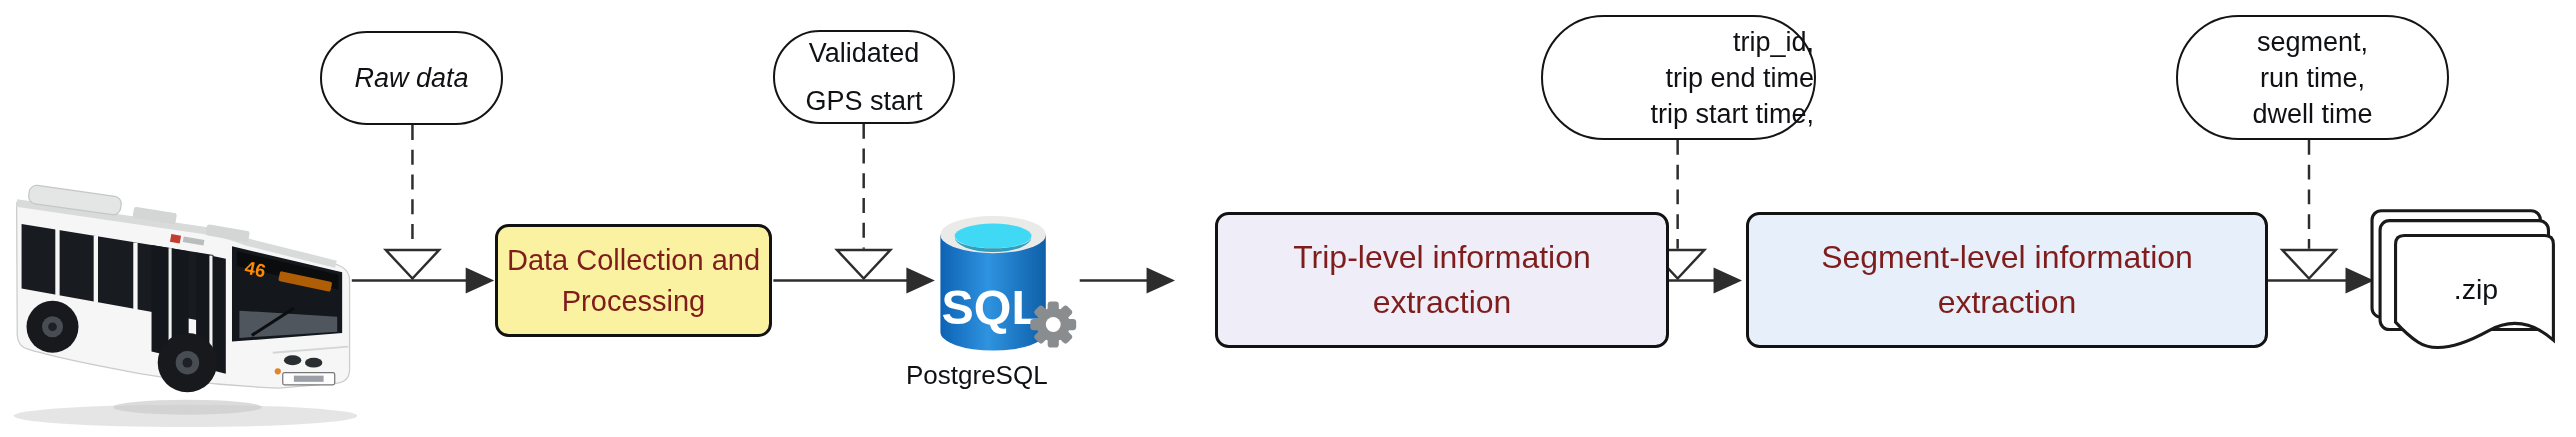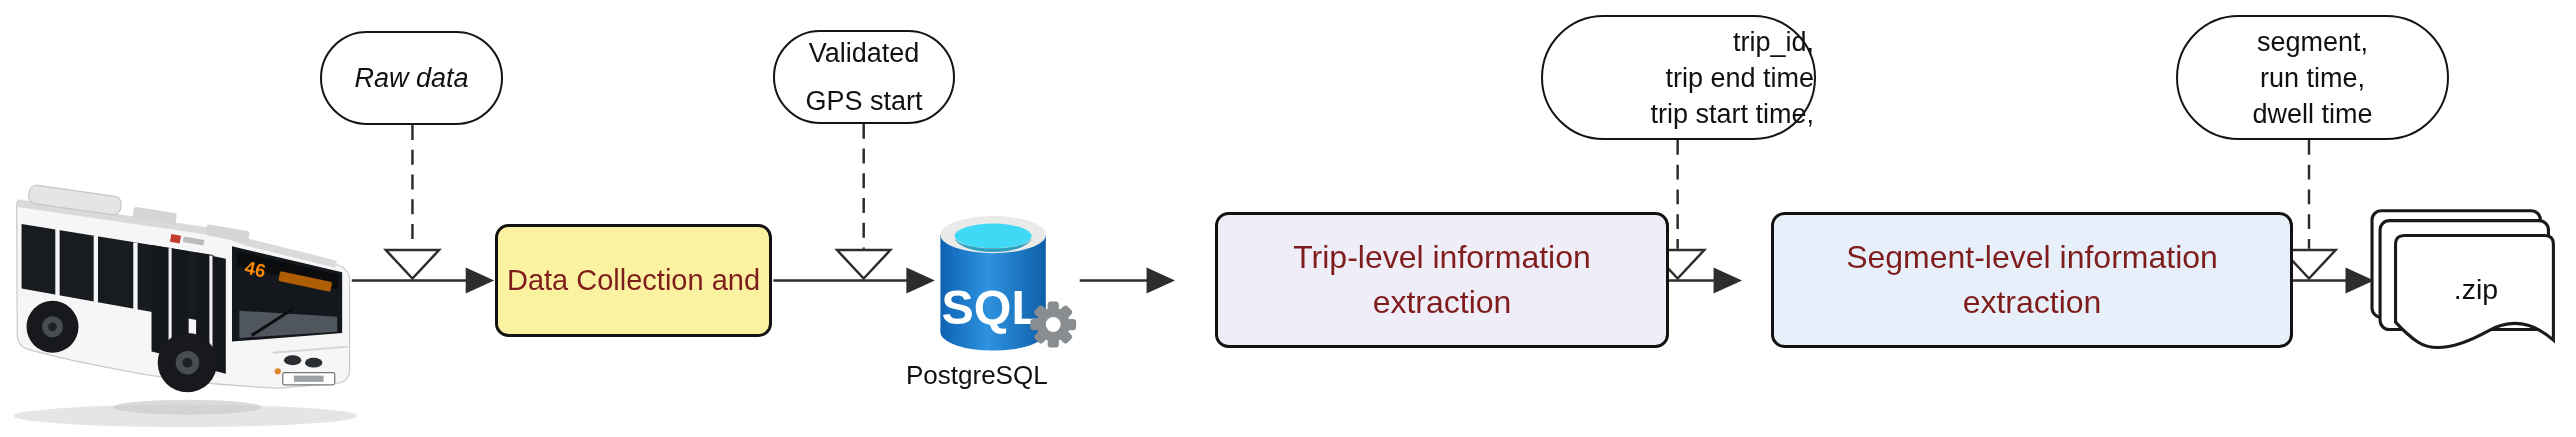--- a/index.html
+++ b/index.html
@@ -129,28 +129,29 @@
   </div>
 
   <div id="bubble-segment" class="abs bubble large">
     <div>segment,</div>
     <div>run time,</div>
     <div>dwell time</div>
   </div>
 
   <div id="box-collection" class="abs pbox" style="background-color: rgb(250, 242, 160);">
     <div>Data Collection and</div>
+    <div>Processing</div>
   </div>
 
   <div id="box-trip" class="abs pbox" style="background-color: rgb(239, 237, 248);">
     <div>Trip-level information</div>
     <div>extraction</div>
   </div>
 
-  <div id="box-segment" class="abs pbox" style="background-color: rgb(231, 240, 250); margin-left: 25px;">
+  <div id="box-segment" class="abs pbox" style="background-color: rgb(231, 240, 250);">
     <div>Segment-level information</div>
     <div>extraction</div>
   </div>
 
   <svg id="sql-icon" class="abs" viewBox="0 0 250 240" width="155" height="149">
     <defs>
       <linearGradient id="sqlbody" x1="0" y1="0" x2="1" y2="0">
         <stop offset="0" stop-color="#0E62B4"></stop>
         <stop offset="0.45" stop-color="#2E93E0"></stop>
         <stop offset="1" stop-color="#0F5FA8"></stop>

